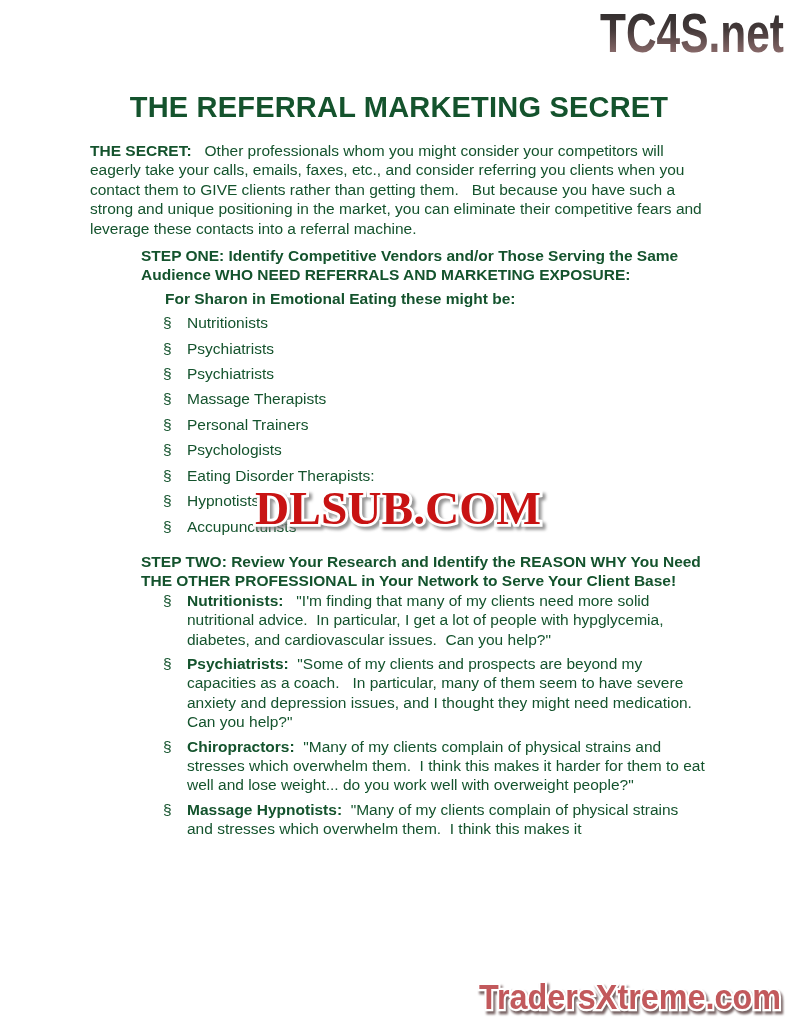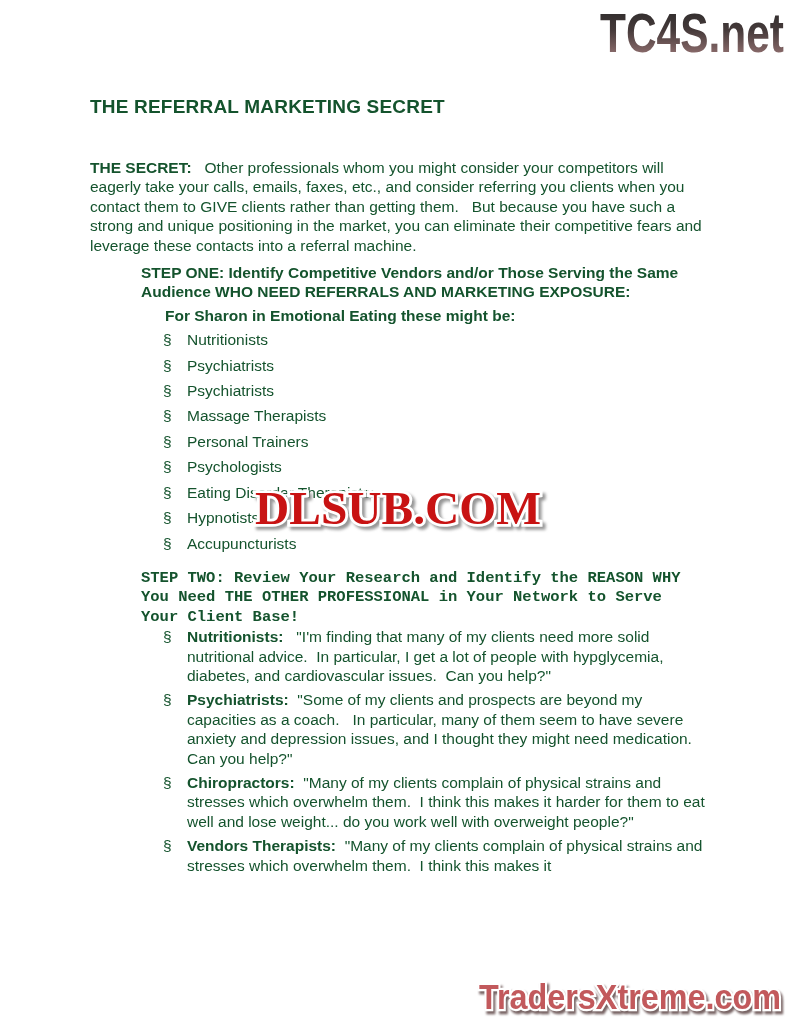--- a/index.html
+++ b/index.html
@@ -10,34 +10,35 @@
     height: 1024px;
     background: #ffffff;
     overflow: hidden;
     font-family: "Liberation Sans", sans-serif;
     color: #14532d;
   }
   .content { padding: 0 83px 0 90px; }
 
   .title {
     margin: 92px 0 0 0;
-    font-size: 19px;
+    font-size: 29px;
     line-height: 30px;
     font-weight: bold;
+    text-align: center;
     letter-spacing: 0.2px;
   }
   .para, .how, .step-heading, .sharon, .blist {
     font-size: 15.5px;
     line-height: 19.4px;
   }
-  .para { margin: 36px 0 0 0; white-space: pre-wrap; }
+  .para { margin: 19px 0 0 0; white-space: pre-wrap; }
   .lead { font-weight: bold; }
   .how { margin: 4px 0 0 0; font-weight: bold; }
   .step-heading { margin: 8px 0 0 51px; font-weight: bold; }
-  .step-heading.s2 { margin-top: 16px; font-family: Liberation Mono, monospace; }
+  .step-heading.s2 { margin-top: 16px; }
   .sharon { margin: 4px 0 0 75px; font-weight: bold; }
 
   ul.blist { list-style: none; margin: 5px 0 0 73px; padding: 0; }
   ul.blist.list2 { margin-top: 0; }
   .blist li { display: flex; margin: 0 0 6px 0; }
   .blist.list2 li { margin-bottom: 5px; }
   .blist .marker { flex: 0 0 24px; }
   .blist .item-text { flex: 1 1 auto; white-space: pre-wrap; }
 
   .wm { position: absolute; }
@@ -125,21 +126,21 @@
       <li>
           <span class="marker">§</span>
           <span class="item-text"><span class="lead">Psychiatrists:</span><span>  "Some of my clients and prospects are beyond my capacities as a coach.   In particular, many of them seem to have severe anxiety and depression issues, and I thought they might need medication.  Can you help?"</span></span>
         </li>
       <li>
           <span class="marker">§</span>
           <span class="item-text"><span class="lead">Chiropractors:</span><span>  "Many of my clients complain of physical strains and stresses which overwhelm them.  I think this makes it harder for them to eat well and lose weight... do you work well with overweight people?"</span></span>
         </li>
       <li>
           <span class="marker">§</span>
-          <span class="item-text"><span class="lead">Vendors Therapists:</span><span>  "Many of my clients complain of physical strains and stresses which overwhelm them.  I think this makes it</span></span>
+          <span class="item-text"><span class="lead">Massage Hypnotists:</span><span>  "Many of my clients complain of physical strains and stresses which overwhelm them.  I think this makes it</span></span>
         </li>
     </ul>
 
   </div>
 
   <svg class="wm wm-dlsub" width="320" height="64" viewBox="0 0 320 64">
     <text class="serif" x="160" y="44" text-anchor="middle" font-weight="bold" font-size="46" textLength="286" lengthAdjust="spacingAndGlyphs" stroke="#ffffff" stroke-width="5.5" paint-order="stroke" fill="#c81313">DLSUB.COM</text>
   </svg>
 
   <svg class="wm wm-traders" width="321" height="52" viewBox="0 0 321 52">

